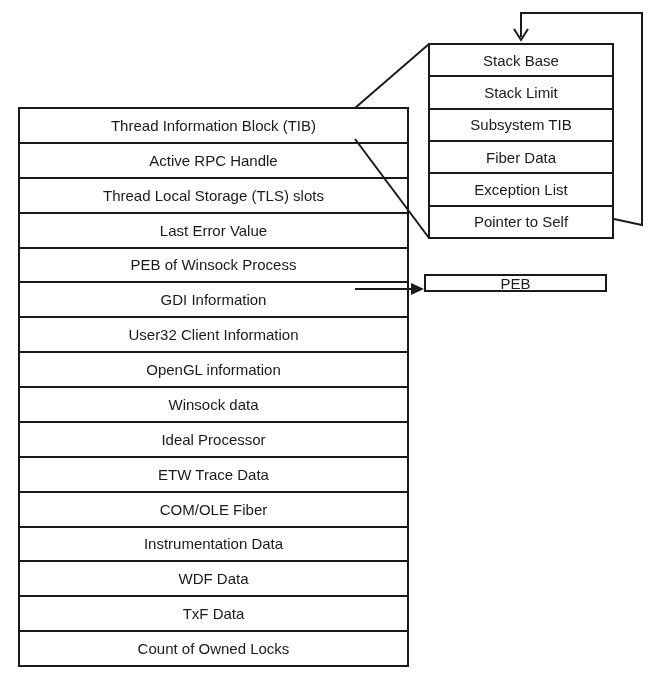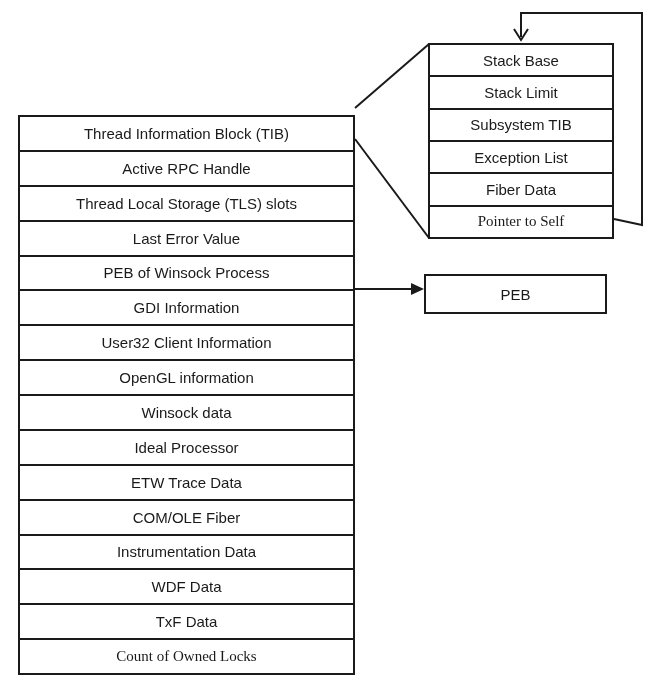--- a/index.html
+++ b/index.html
@@ -30,41 +30,39 @@
     align-items: center;
     justify-content: center;
     border-bottom: 2px solid #1a1a1a;
     font-size: 15px;
     line-height: 1;
     white-space: nowrap;
     background: #ffffff;
   }
   .box-stack .row:last-child {
     border-bottom: none;
-    font-family: Liberation Serif, serif;
   }
   #teb-table {
     left: 18px;
     top: 107px;
-    width: 337px;
+    width: 391px;
     height: 560px;
-    margin-top: 8px;
   }
   #tib-detail-table {
     left: 428px;
     top: 43px;
     width: 186px;
     height: 196px;
   }
   #peb-box {
     position: absolute;
     left: 424px;
     top: 274px;
     width: 183px;
-    height: 40px;
+    height: 18px;
     border: 2px solid #1a1a1a;
     background: #ffffff;
     box-sizing: border-box;
     display: flex;
     align-items: center;
     justify-content: center;
     font-size: 15px;
   }
   #connector-layer {
     position: absolute;
@@ -96,22 +94,22 @@
     <div class="row">Instrumentation Data</div>
     <div class="row">WDF Data</div>
     <div class="row">TxF Data</div>
     <div class="row">Count of Owned Locks</div>
   </div>
 
   <div id="tib-detail-table" class="box-stack">
     <div class="row">Stack Base</div>
     <div class="row">Stack Limit</div>
     <div class="row">Subsystem TIB</div>
+    <div class="row">Fiber Data</div>
     <div class="row">Exception List</div>
-    <div class="row">Fiber Data</div>
     <div class="row">Pointer to Self</div>
   </div>
 
   <div id="peb-box">
     <span>PEB</span>
   </div>
 
   <svg id="connector-layer" viewBox="0 0 661 682" xmlns="http://www.w3.org/2000/svg">
 
     <line x1="355" y1="108" x2="429" y2="44" stroke="#1a1a1a" stroke-width="2"></line>

